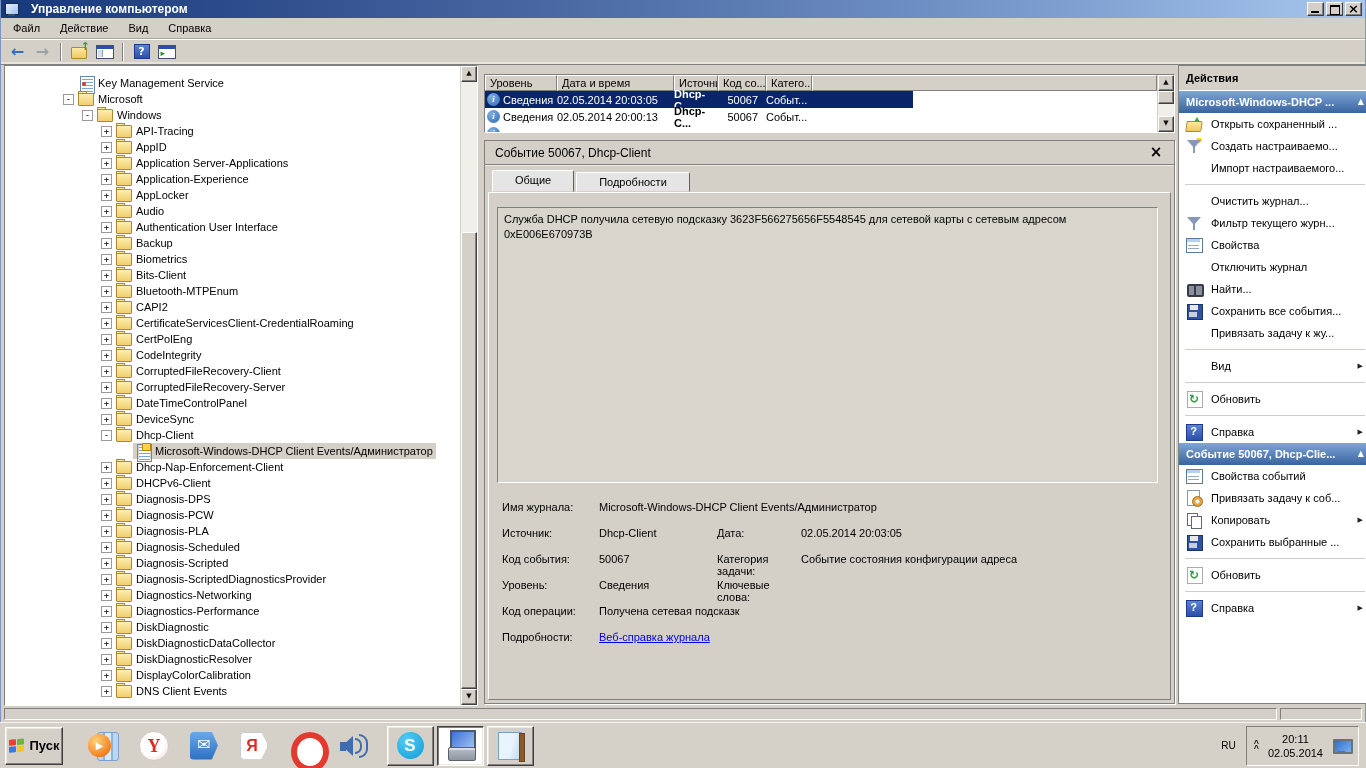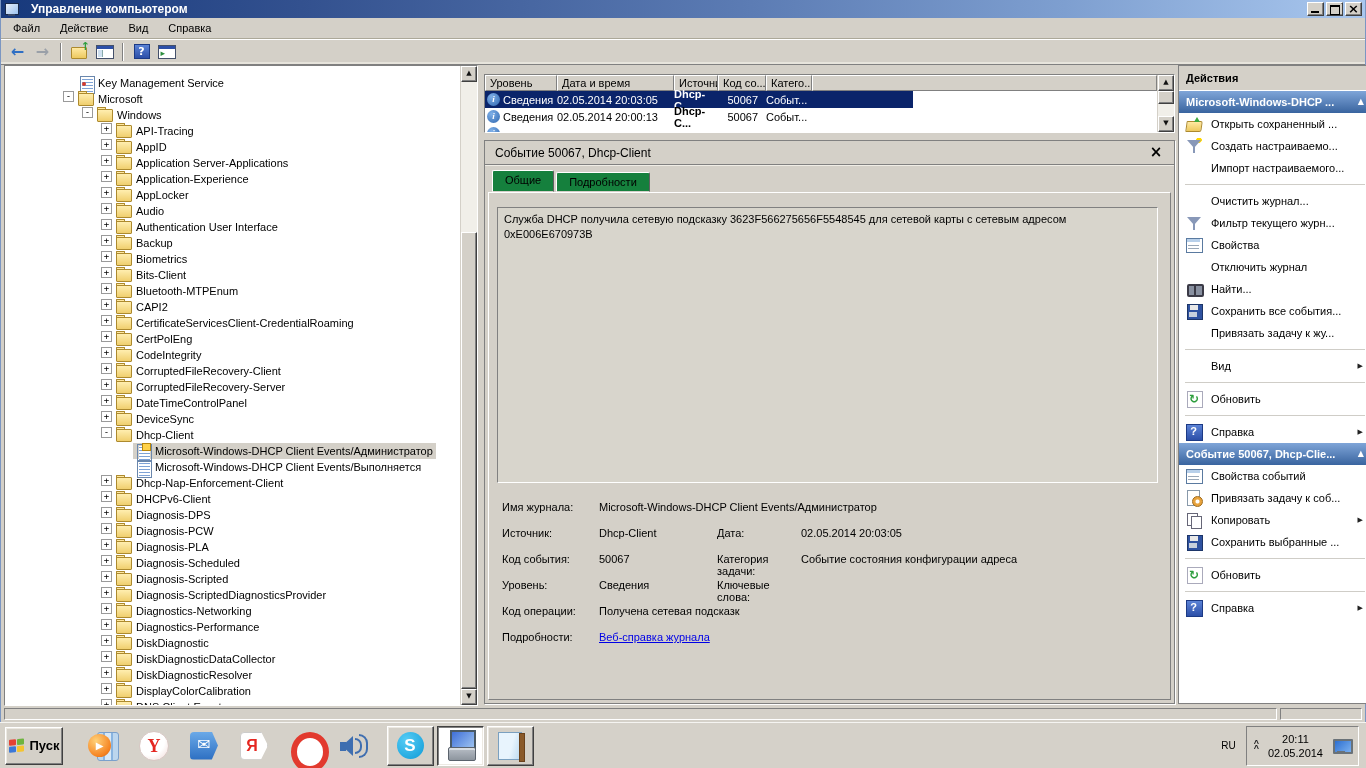--- a/index.html
+++ b/index.html
@@ -36,21 +36,21 @@
   .ic-window.pane::after { content:""; position:absolute; top:4px; left:1px; bottom:1px; width:4px; background:#cfe0f0; border-right:1px solid #8aa; }
   .ic-window.play::after { content:"▸"; position:absolute; top:2px; left:2px; font-size:9px; color:#2e8e3e; }
   .tb-help-box { width:16px; height:15px; background:linear-gradient(#5b83d6,#2c4fa8); border:1px solid #1c3a85; color:#fff; font:bold 11px/14px "DejaVu Sans",sans-serif; text-align:center; }
 
   
   .main { position:absolute; top:65px; left:0; right:0; bottom:16px; }
 
   
   .tree-panel { position:absolute; left:3px; top:0; width:474px; bottom:0; background:#fff; border:1px solid; border-color:#808080 #fff #fff #808080; display:flex; overflow:hidden; }
   .tree-body { flex:1; overflow:hidden; padding-top:9px; }
-  .trow { height:16px; display:flex; white-space:nowrap; }
+  .trow { height:16px; display:flex; align-items:center; white-space:nowrap; }
   .texp { width:11px; height:11px; border:1px solid #9a9a9a; background:#fff; font:9px/9px "DejaVu Sans Mono",monospace; text-align:center; flex:none; }
   .texp.noexp { visibility:hidden; }
   .thl { display:flex; align-items:center; padding:1px 3px 1px 2px; margin-left:2px; }
   .trow.sel .thl { background:#d4d0c8; }
   .ticon { width:16px; height:14px; margin-right:4px; flex:none; position:relative; }
   .ic-folder { }
   .ic-folder::before { content:""; position:absolute; top:-1px; left:0; width:7px; height:3px; background:#ffe9a2; border:1px solid #ad8a2e; border-bottom:none; border-radius:1px 1px 0 0; }
   .ic-folder::after { content:""; position:absolute; top:1px; left:0; width:14px; height:11px; background:linear-gradient(#ffeeb0,#f0cf6e); border:1px solid #ad8a2e; border-radius:1px; }
   .ic-log::after, .ic-logadm::after, .ic-logkms::after { content:""; position:absolute; top:0; left:2px; width:11px; height:14px; background:#fff; border:1px solid #6a87ad; background-image:repeating-linear-gradient(180deg,transparent 0 2px,#7fa3d6 2px 3px); background-clip:content-box; padding:1px; }
   .ic-logadm::before { content:""; position:absolute; z-index:2; top:-1px; right:0; width:7px; height:6px; background:#ffd24a; border:1px solid #b8860b; }
@@ -80,21 +80,21 @@
   .ii { width:13px; height:13px; border-radius:50%; background:radial-gradient(circle at 35% 30%,#7fb0e8,#2f67b0); color:#fff; font:bold italic 9px/13px "Liberation Serif",serif; text-align:center; flex:none; }
   .el-thumb { height:13px; flex:none; }
   .el-trackfill { flex:1; }
 
   
   .detail { position:absolute; left:0; right:0; top:75px; bottom:2px; background:#d4d0c8; border:1px solid #808080; box-shadow:1px 1px 0 #fff; }
   .detail-header { height:24px; display:flex; align-items:center; padding:0 10px; border-bottom:1px solid #808080; box-shadow:0 1px 0 #f0ede6; font-size:12px; }
   .detail-close { margin-left:auto; width:16px; text-align:center; position:relative; height:14px; }
   .detail-close::before { content:"×"; font:bold 15px/13px "DejaVu Sans",sans-serif; }
   .tabs { position:absolute; top:31px; left:7px; display:flex; z-index:2; }
-  .tab { height:20px; padding:3px 12px 0; background:#15803d; border:1px solid; border-color:#fff #606060 #d4d0c8 #fff; border-radius:2px 2px 0 0; margin-right:2px; }
+  .tab { height:20px; padding:3px 22px 0; background:#e5e5e5; border:1px solid; border-color:#fff #606060 #d4d0c8 #fff; border-radius:2px 2px 0 0; margin-right:2px; }
   .tab.active { height:22px; margin-top:-2px; font-size:11px; }
   .tabpage { position:absolute; top:51px; left:3px; right:3px; bottom:3px; border:1px solid; border-color:#fff #808080 #808080 #fff; background:#d4d0c8; }
   .descbox { position:absolute; top:14px; left:8px; right:12px; height:276px; background:#d8d5cc; border:1px solid; border-color:#808080 #fff #fff #808080; padding:4px 6px; line-height:15px; }
   .fields { position:absolute; top:306px; left:13px; right:6px; }
   .frow { height:26px; display:flex; align-items:flex-start; padding-top:2px; }
   .fl1 { width:97px; flex:none; } .fv1 { min-width:118px; } .fl2 { width:84px; flex:none; } .fv2 { flex:1; }
   .frow.link .fv1 { color:#0000e6; text-decoration:underline; }
 
   
   .actions { position:absolute; left:1177px; width:194px; top:0; bottom:2px; background:#fff; border:1px solid #808080; overflow:hidden; }
@@ -411,27 +411,20 @@
           </div>
 
           <div class="trow sel" style="padding-left: 115px;">
             <span class="texp noexp"></span>
             <span class="thl">
               <span class="ticon ic-logadm"></span>
               <span class="tlabel">Microsoft-Windows-DHCP Client Events/Администратор</span>
             </span>
           </div>
 
-          <div class="trow" style="padding-left: 115px;">
-            <span class="texp noexp"></span>
-            <span class="thl">
-              <span class="ticon ic-log"></span>
-              <span class="tlabel">Microsoft-Windows-DHCP Client Events/Выполняется</span>
-            </span>
-          </div>
 
           <div class="trow" style="padding-left: 96px;">
             <span class="texp">+</span>
             <span class="thl">
               <span class="ticon ic-folder"></span>
               <span class="tlabel">Dhcp-Nap-Enforcement-Client</span>
             </span>
           </div>
 
           <div class="trow" style="padding-left: 96px;">

